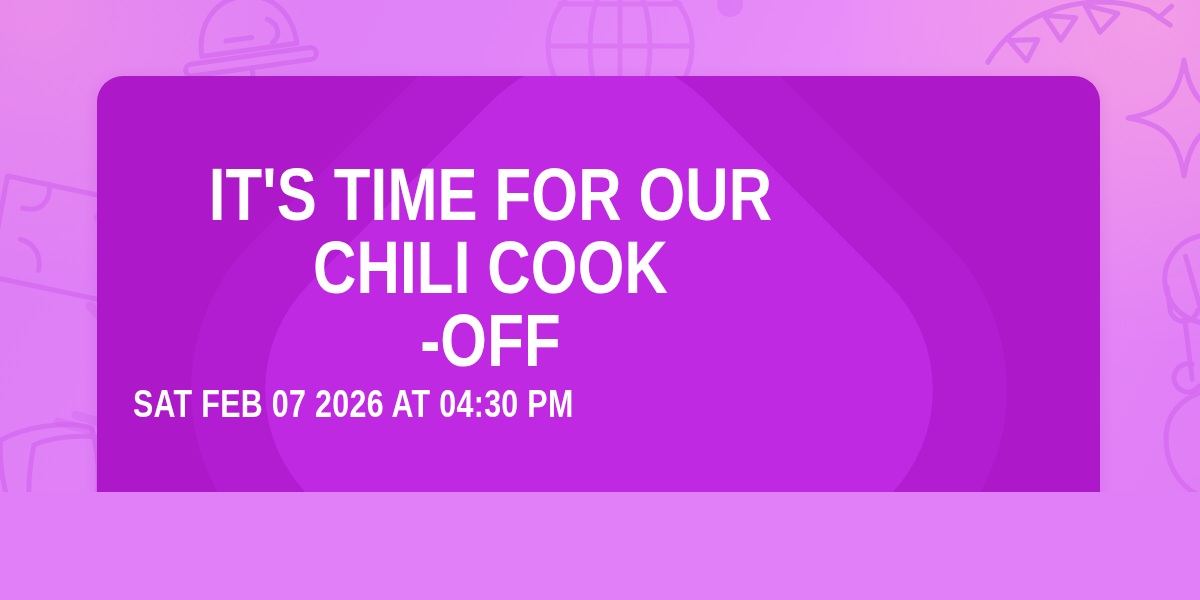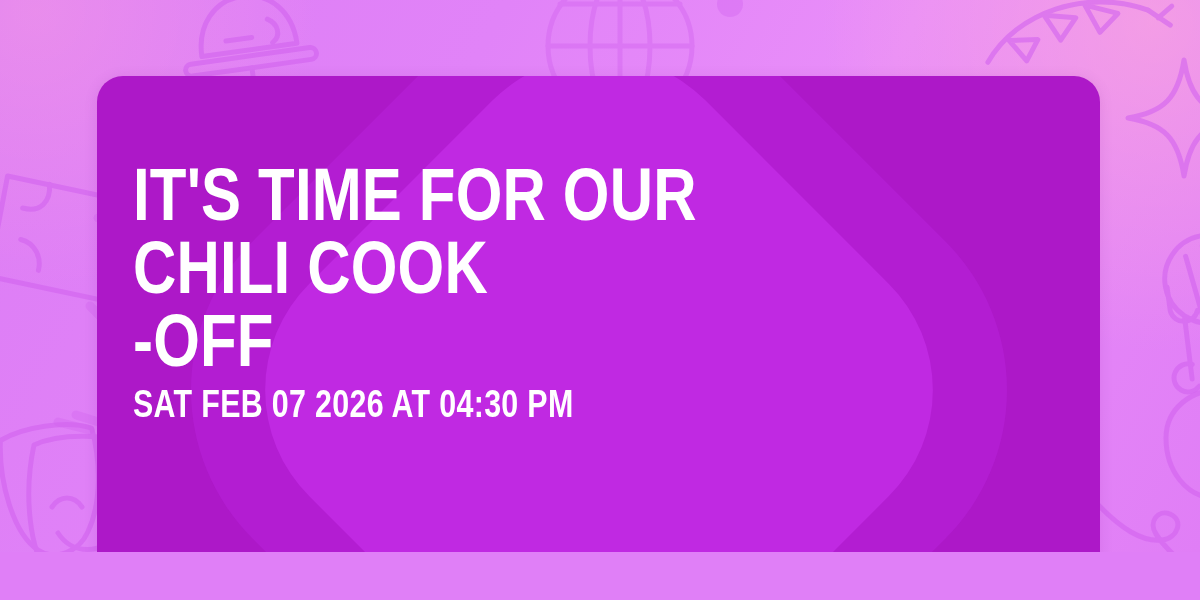--- a/index.html
+++ b/index.html
@@ -10,26 +10,27 @@
     height:600px;
     overflow:hidden;
     background:#e07ff7;
     font-family:"Liberation Sans", sans-serif;
   }
 
   
   #stage {
     position:relative;
     width:1200px;
-    height:552px;
+    height:492px;
     overflow:hidden;
     background:
       radial-gradient(circle at 96% 4%,  rgba(255,175,215,0.55) 0%, rgba(255,175,215,0) 26%),
       radial-gradient(circle at 3% 2%,   rgba(255,170,220,0.35) 0%, rgba(255,170,220,0) 22%),
       linear-gradient(118deg, #dd7df5 0%, #e183f8 34%, #e98ef9 62%, #e07ef6 100%);
+    text-align: center;
   }
 
   
   #bg-icons {
     position:absolute;
     inset:0;
     pointer-events:none;
   }
   #bg-icons svg {
     position:absolute;

